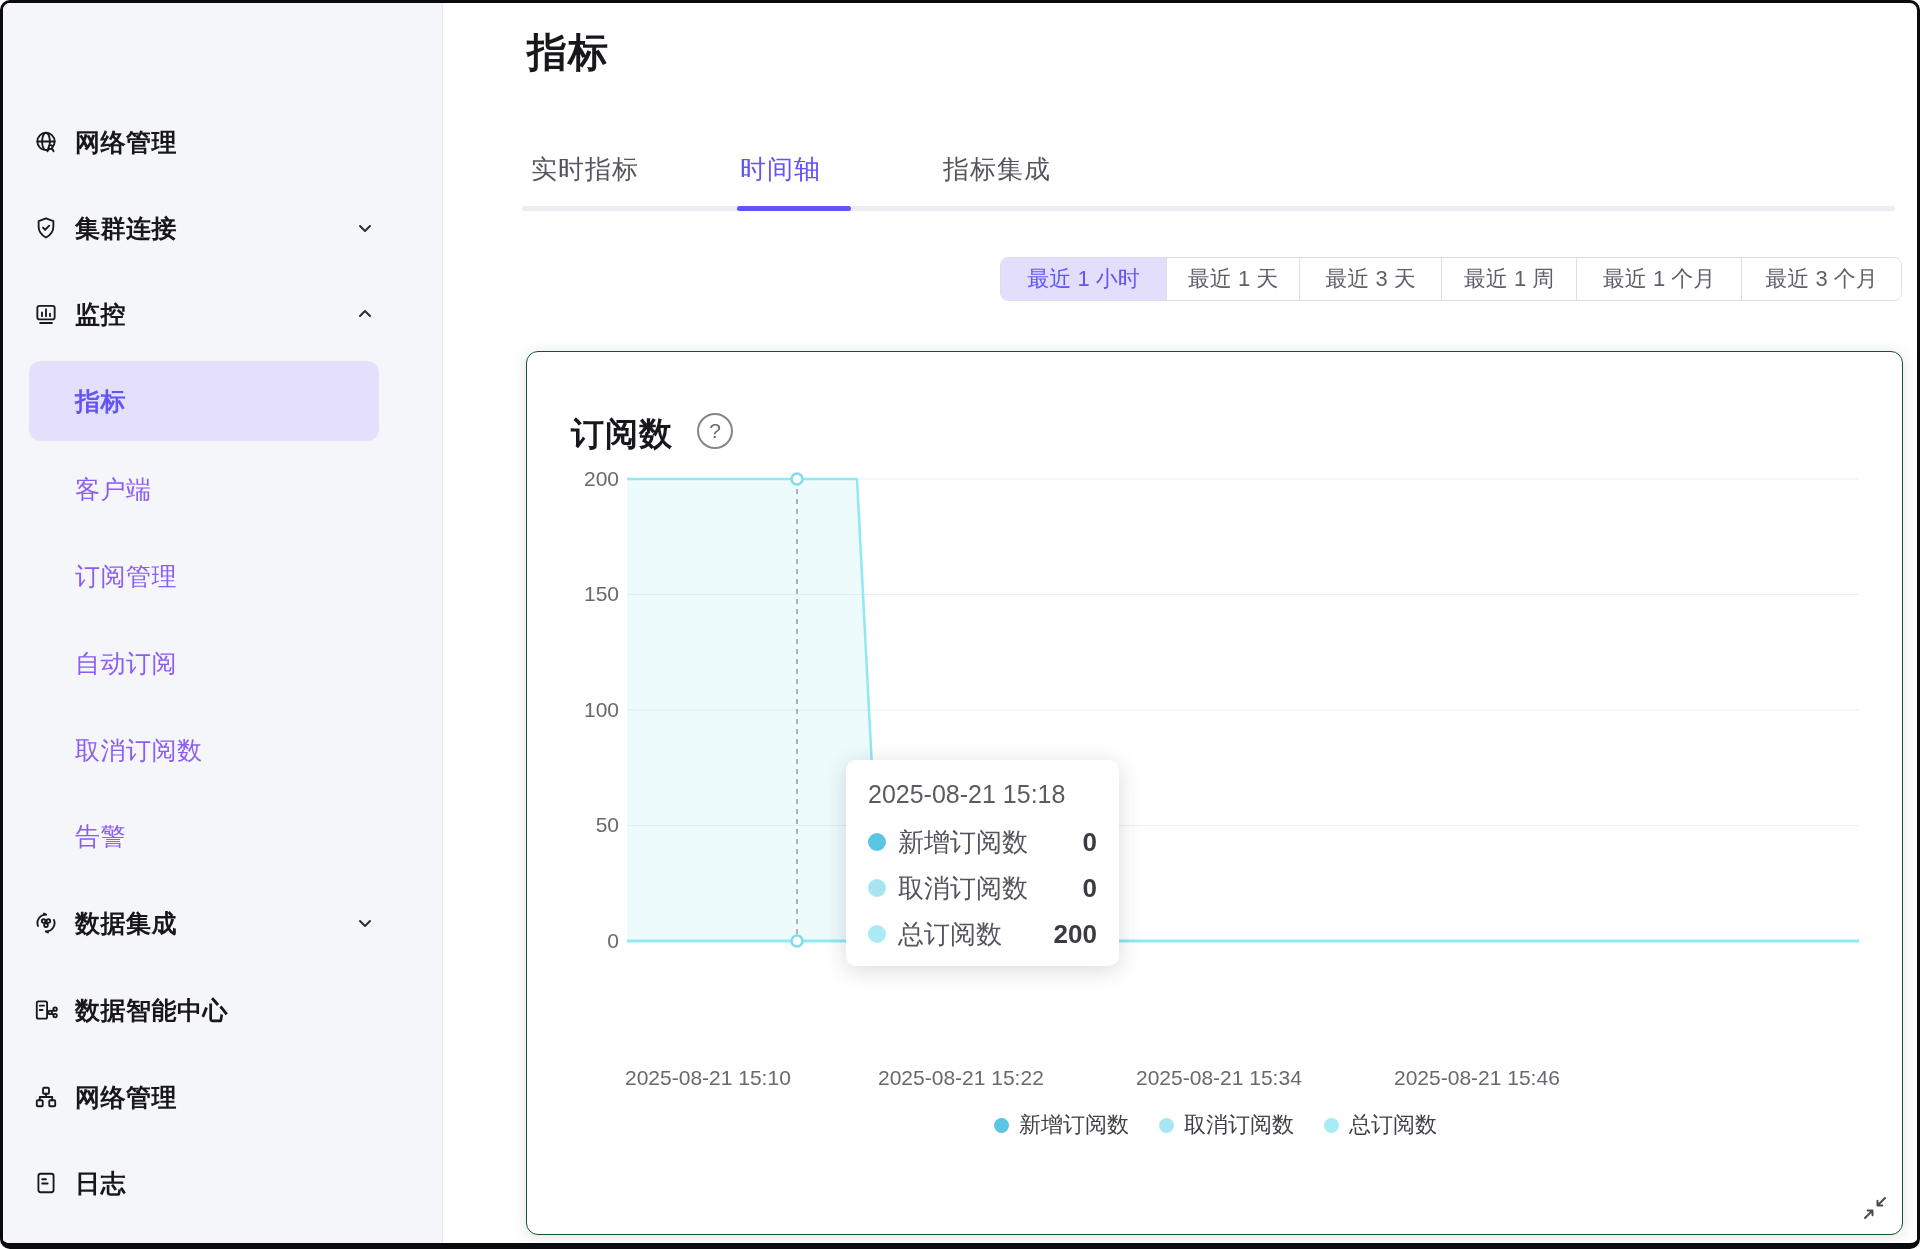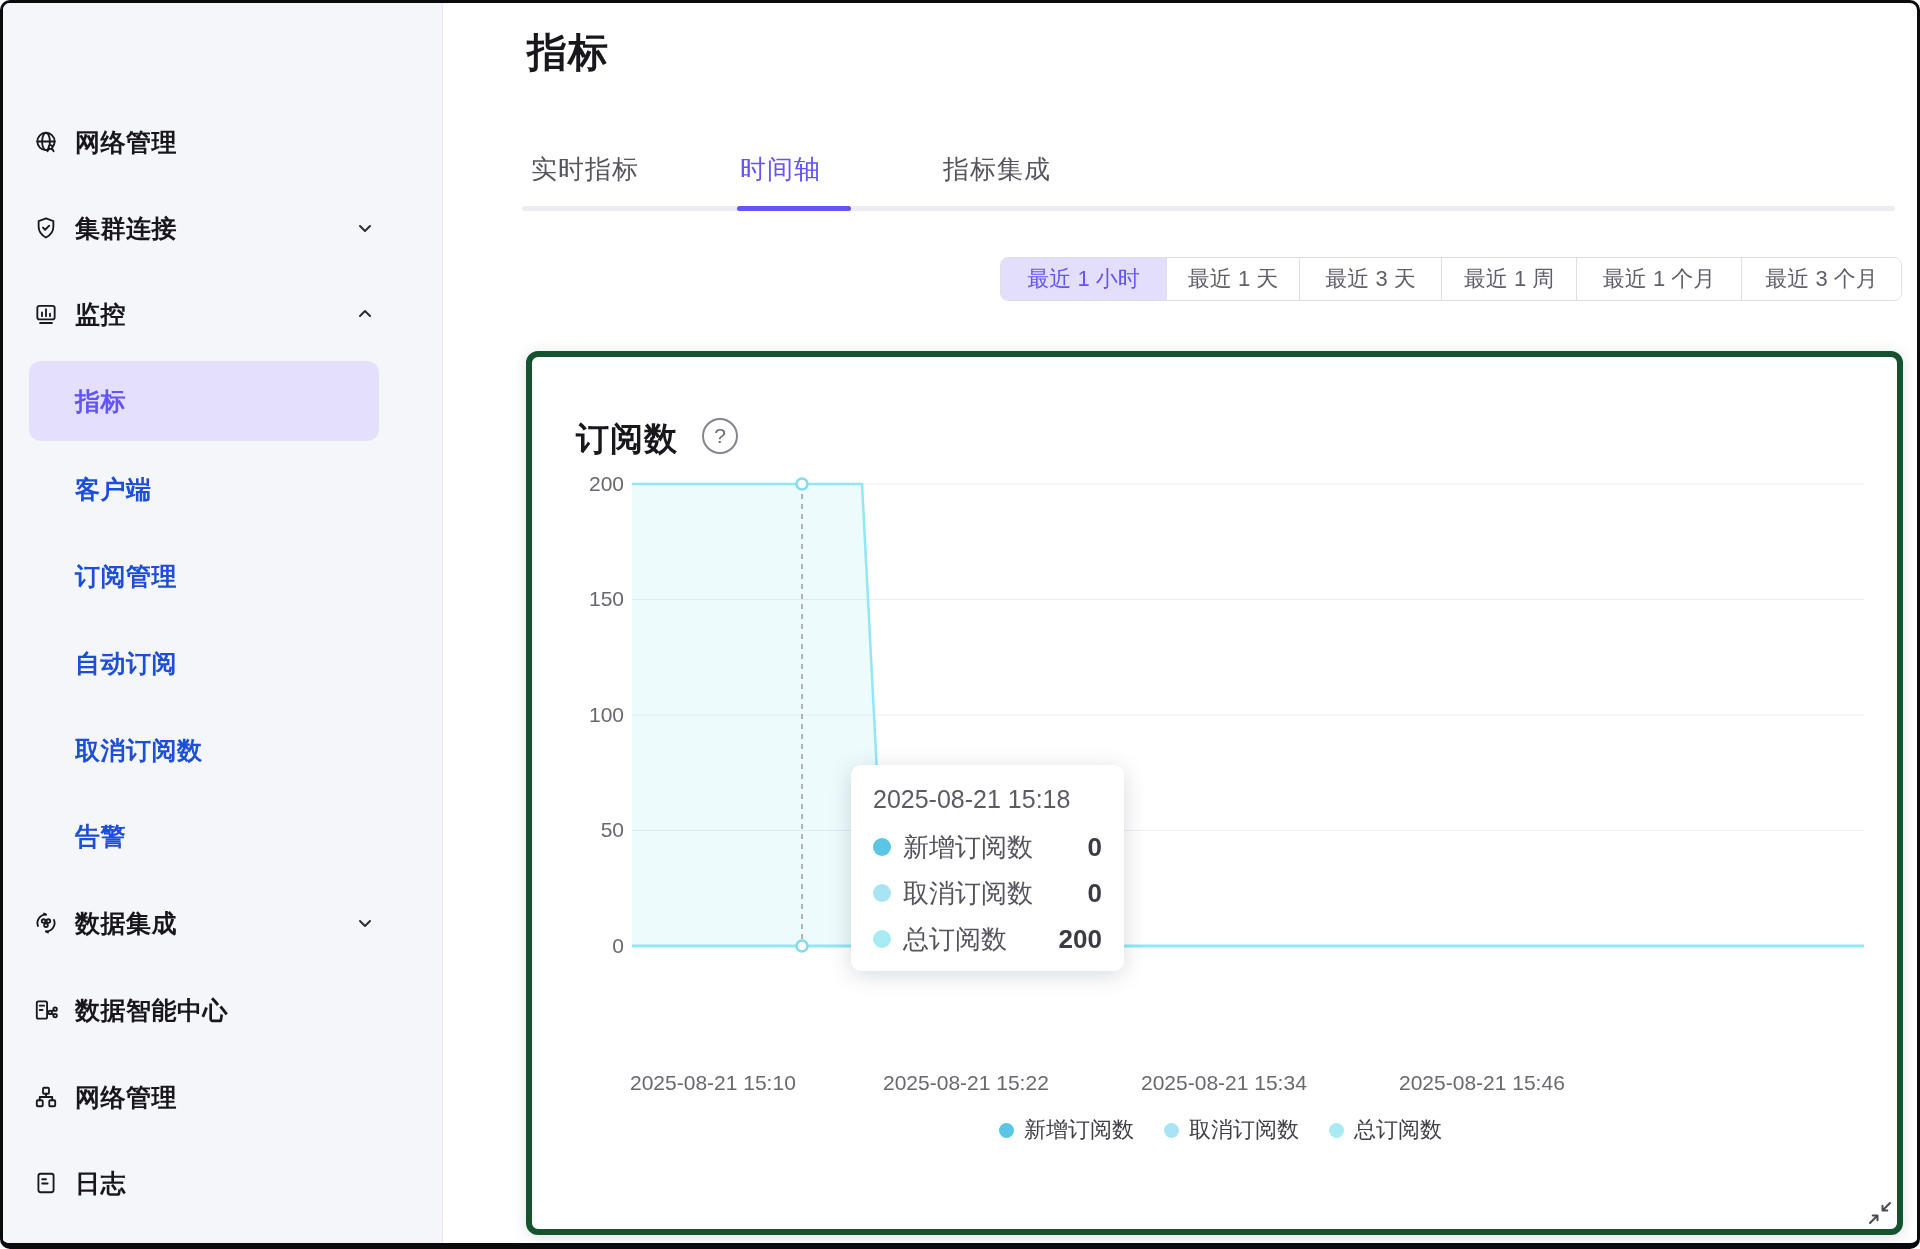--- a/index.html
+++ b/index.html
@@ -7,42 +7,42 @@
   body { font-family: "Liberation Sans", "DejaVu Sans", sans-serif; background:#fff; }
   .screen { position:relative; width:1920px; height:1249px; background:#ffffff;
             border:3px solid #0b0b0e; border-bottom-width:6px; border-radius:10px; overflow:hidden; }
 
   
   .sidebar { position:absolute; left:0; top:0; width:440px; height:100%; background:#f5f6fa; border-right:1px solid #e9eaf0; }
   .nav-item { position:absolute; left:0; width:440px; height:48px; display:flex; align-items:center; cursor:pointer; }
   .nav-icon { position:absolute; left:30px; width:26px; height:26px; display:flex; }
   .nav-icon svg { width:26px; height:26px; stroke:#17171c; fill:none; stroke-width:1.7; stroke-linecap:round; stroke-linejoin:round; }
   .nav-label { position:absolute; left:72px; font-size:25px; font-weight:600; color:#17171c; letter-spacing:0.5px; }
-  .sub .nav-label { font-weight:700; color:#1d4ed8; }
+  .sub .nav-label { font-weight:400; color:#8b5cf6; }
   .chev { position:absolute; left:350px; width:24px; height:24px; }
   .chev svg { width:24px; height:24px; stroke:#2d2d34; fill:none; stroke-width:2; stroke-linecap:round; stroke-linejoin:round; }
   .active-pill { position:absolute; left:26px; top:358px; width:350px; height:80px; background:#e4e0fb; border-radius:12px; }
   .nav-item.active .nav-label { color:#6254f7; font-weight:600; }
 
   
   .page-title { position:absolute; left:524px; top:22px; font-size:40px; font-weight:700; color:#17171c; letter-spacing:1px; }
   .tab { position:absolute; top:146px; height:40px; line-height:40px; font-size:26px; color:#55555e; cursor:pointer; letter-spacing:1px; }
   .tab.active { color:#6254f7; font-weight:500; }
   .tab-track { position:absolute; left:519px; top:203px; width:1373px; height:5px; background:#ececf1; border-radius:3px; }
   .tab-underline { position:absolute; left:734px; top:203px; width:114px; height:5px; background:#6254f7; border-radius:3px; }
 
   
   .btn-group { position:absolute; left:997px; top:254px; height:44px; display:flex; border:1px solid #dcdfe6; border-radius:8px; overflow:hidden; background:#fff; }
   .tr-btn { height:42px; line-height:42px; text-align:center; font-size:22px; color:#5f5f6a; background:#fff; border-left:1px solid #dcdfe6; cursor:pointer; white-space:nowrap; }
   .tr-btn:first-child { border-left:none; }
   .tr-btn.selected { background:#e2defc; color:#6254f7; }
 
   
   .card { position:absolute; left:523px; top:348px; width:1377px; height:884px; background:#fff;
-          border:6px solid #14532d; border-radius:12px; box-shadow:0 2px 14px rgba(110,120,140,0.22); }
+          border:1px solid #14532d; border-radius:12px; box-shadow:0 2px 14px rgba(110,120,140,0.22); }
   .card-title { position:absolute; left:44px; top:60px; font-size:33px; font-weight:700; color:#17171c; letter-spacing:1px; }
   .help-circle { position:absolute; left:170px; top:61px; width:36px; height:36px; border:2px solid #85858f; border-radius:50%;
                  color:#6a6a74; font-size:21px; text-align:center; line-height:32px; cursor:pointer; }
 
   .axis-ylabel { position:absolute; width:60px; text-align:right; font-size:21px; color:#68686f; height:26px; line-height:26px; }
   .axis-xlabel { position:absolute; top:714px; font-size:21px; color:#68686f; white-space:nowrap; }
 
   .chart-svg { position:absolute; left:0; top:0; width:1377px; height:884px; pointer-events:none; }
 
   

